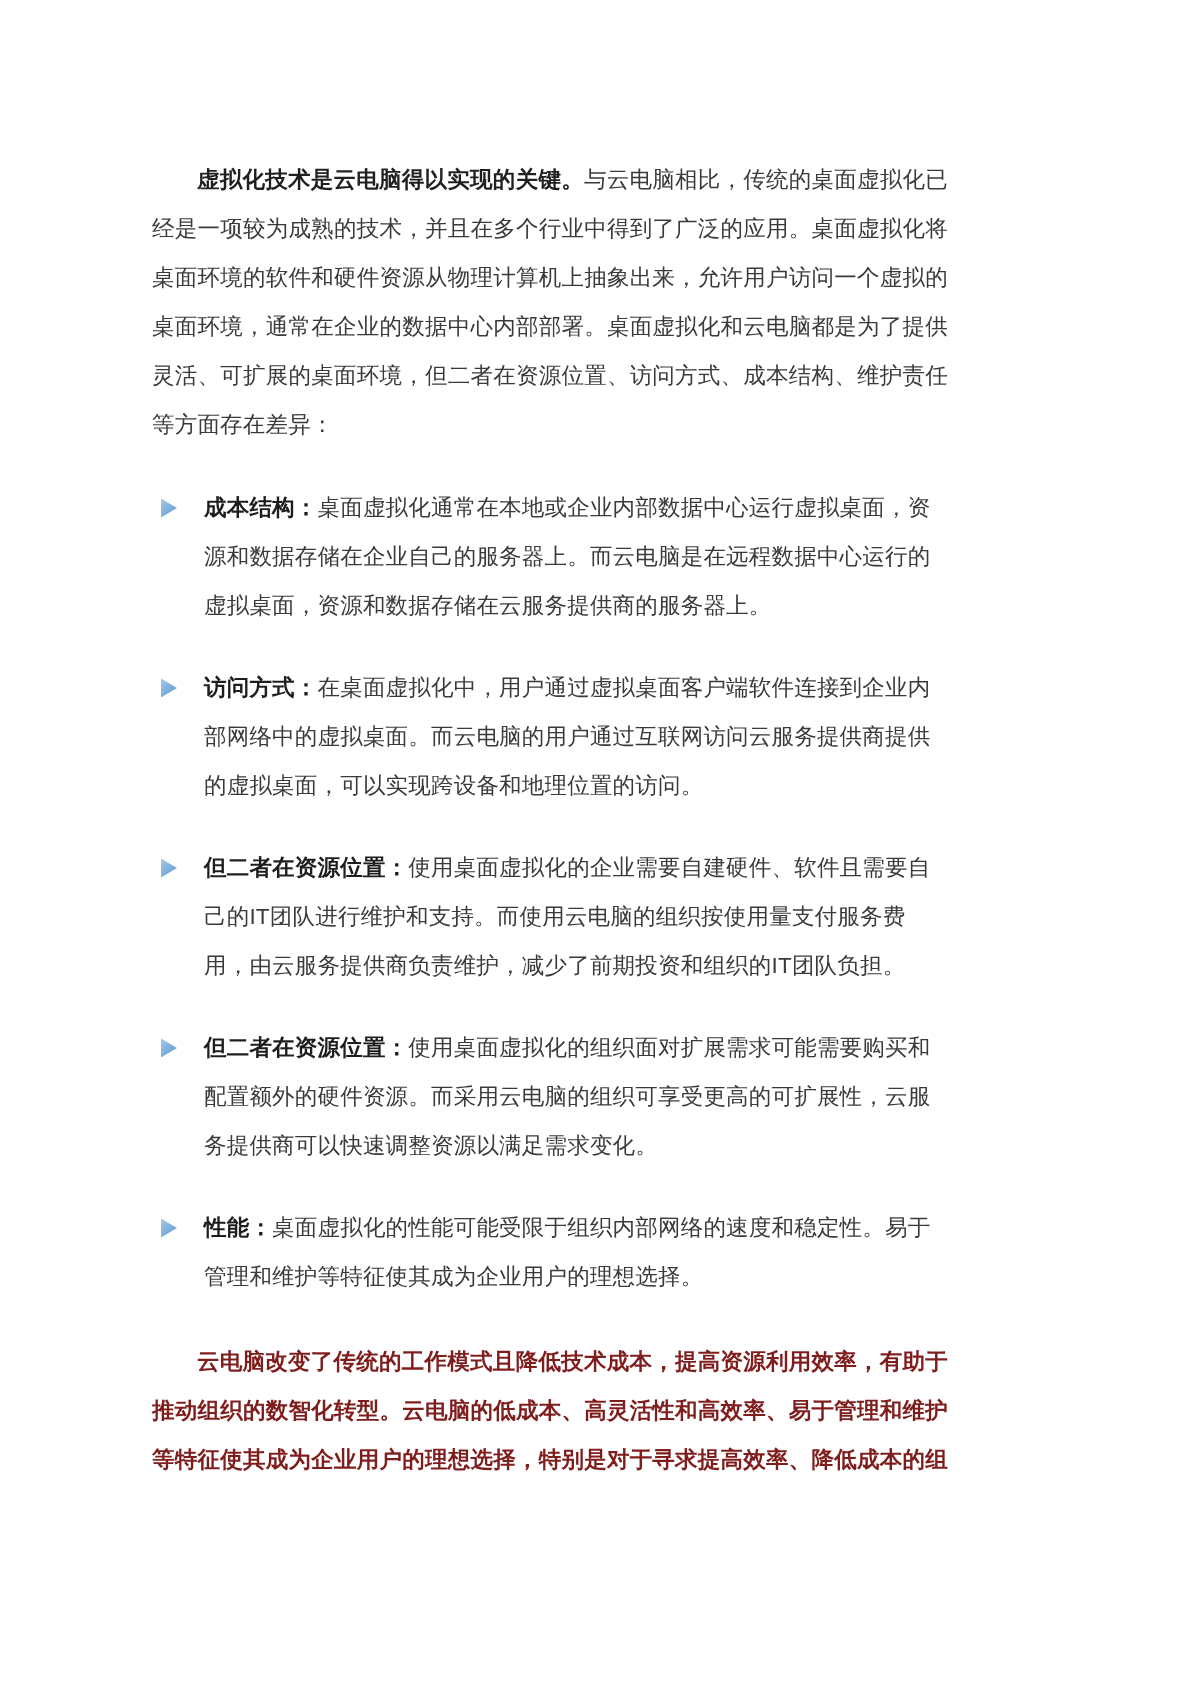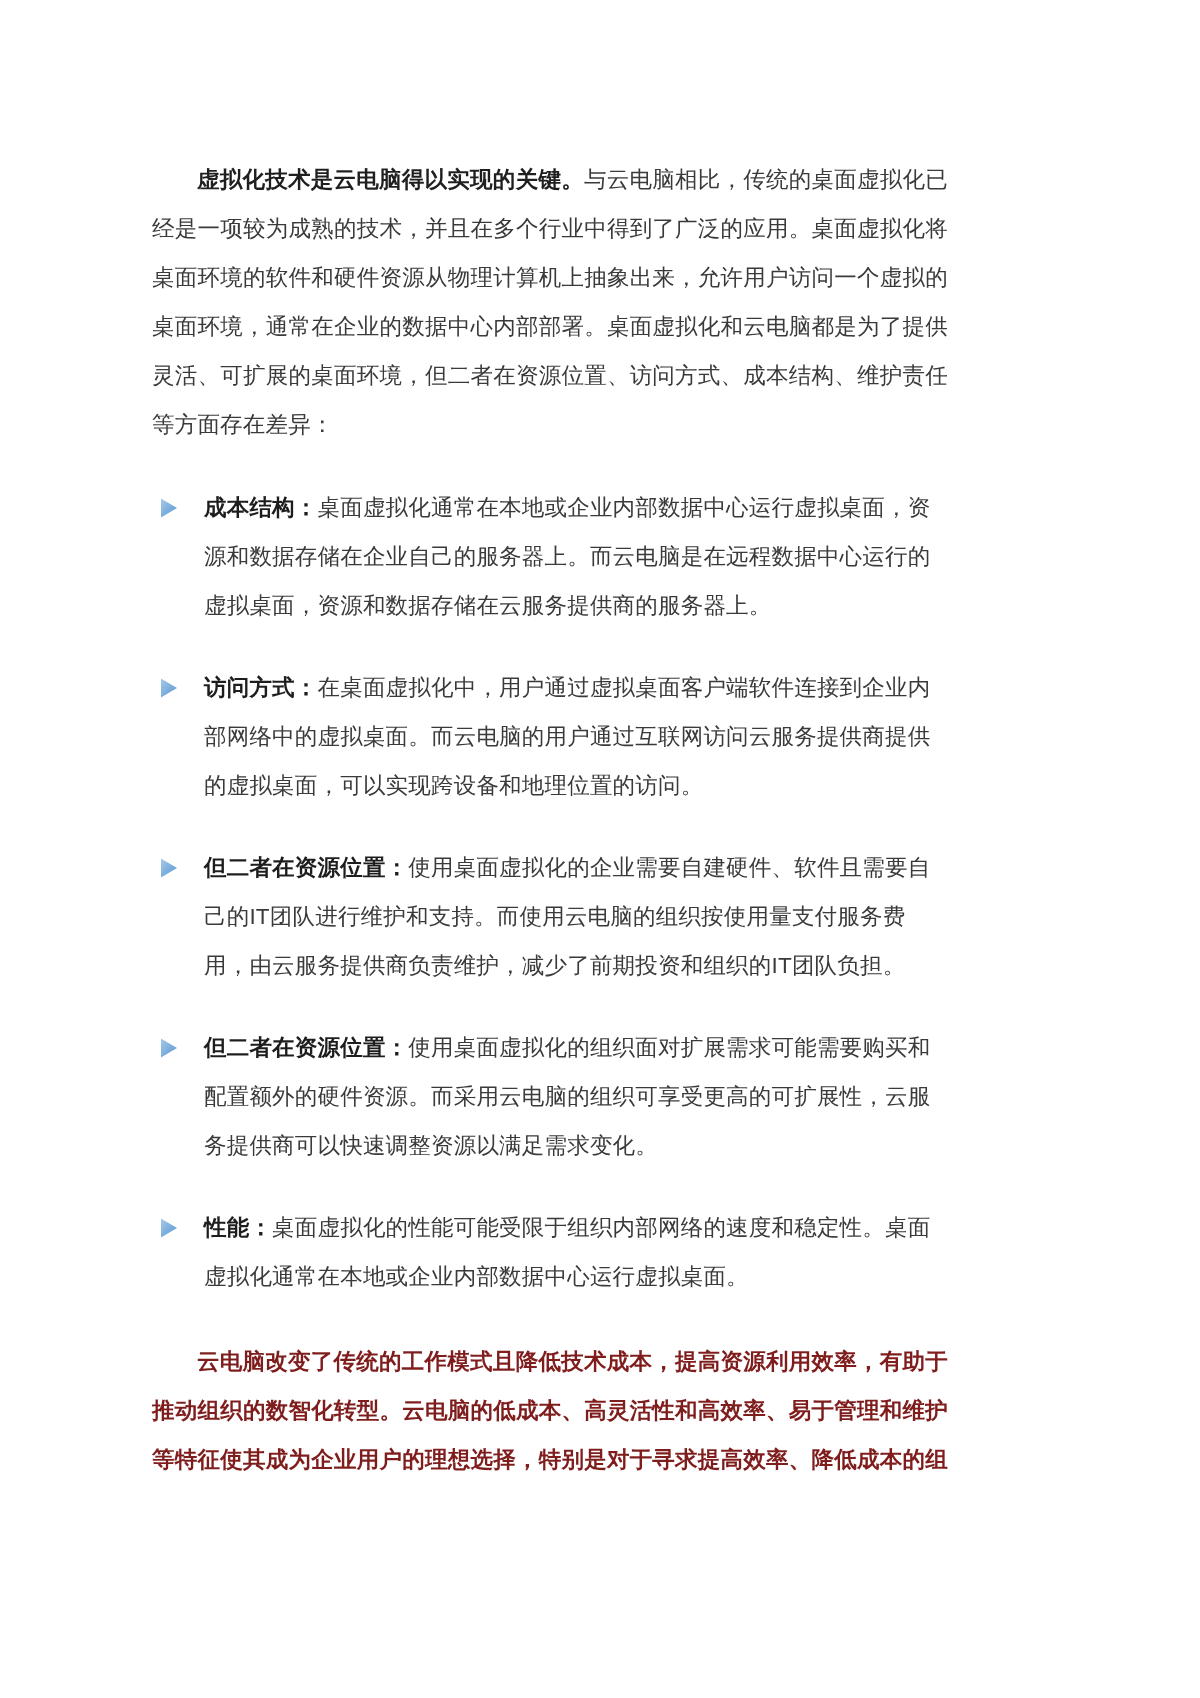--- a/index.html
+++ b/index.html
@@ -203,21 +203,21 @@
             <defs>
               <linearGradient id="bg5" x1="0" y1="0" x2="1" y2="1">
                 <stop offset="0%" stop-color="#a8c9e8"></stop>
                 <stop offset="55%" stop-color="#7aaddb"></stop>
                 <stop offset="100%" stop-color="#5b9bd5"></stop>
               </linearGradient>
             </defs>
             <polygon points="3,1.5 19,11 3,20.5" fill="url(#bg5)"></polygon>
           </svg>
         </span>
-        <span class="bullet-text"><span class="bullet-term">性能：</span><span>桌面虚拟化的性能可能受限于组织内部网络的速度和稳定性。桌面虚拟化通常在本地或企业内部数据中心运行虚拟桌面。</span></span>
+        <span class="bullet-text"><span class="bullet-term">性能：</span><span>桌面虚拟化的性能可能受限于组织内部网络的速度和稳定性。易于管理和维护等特征使其成为企业用户的理想选择。</span></span>
       </li>
 
     </ul>
 
     <p class="closing">云电脑改变了传统的工作模式且降低技术成本，提高资源利用效率，有助于推动组织的数智化转型。云电脑的低成本、高灵活性和高效率、易于管理和维护等特征使其成为企业用户的理想选择，特别是对于寻求提高效率、降低成本的组织。</p>
 
   </div>
 
   <div class="footer">
     <div class="footer-rule"></div>

